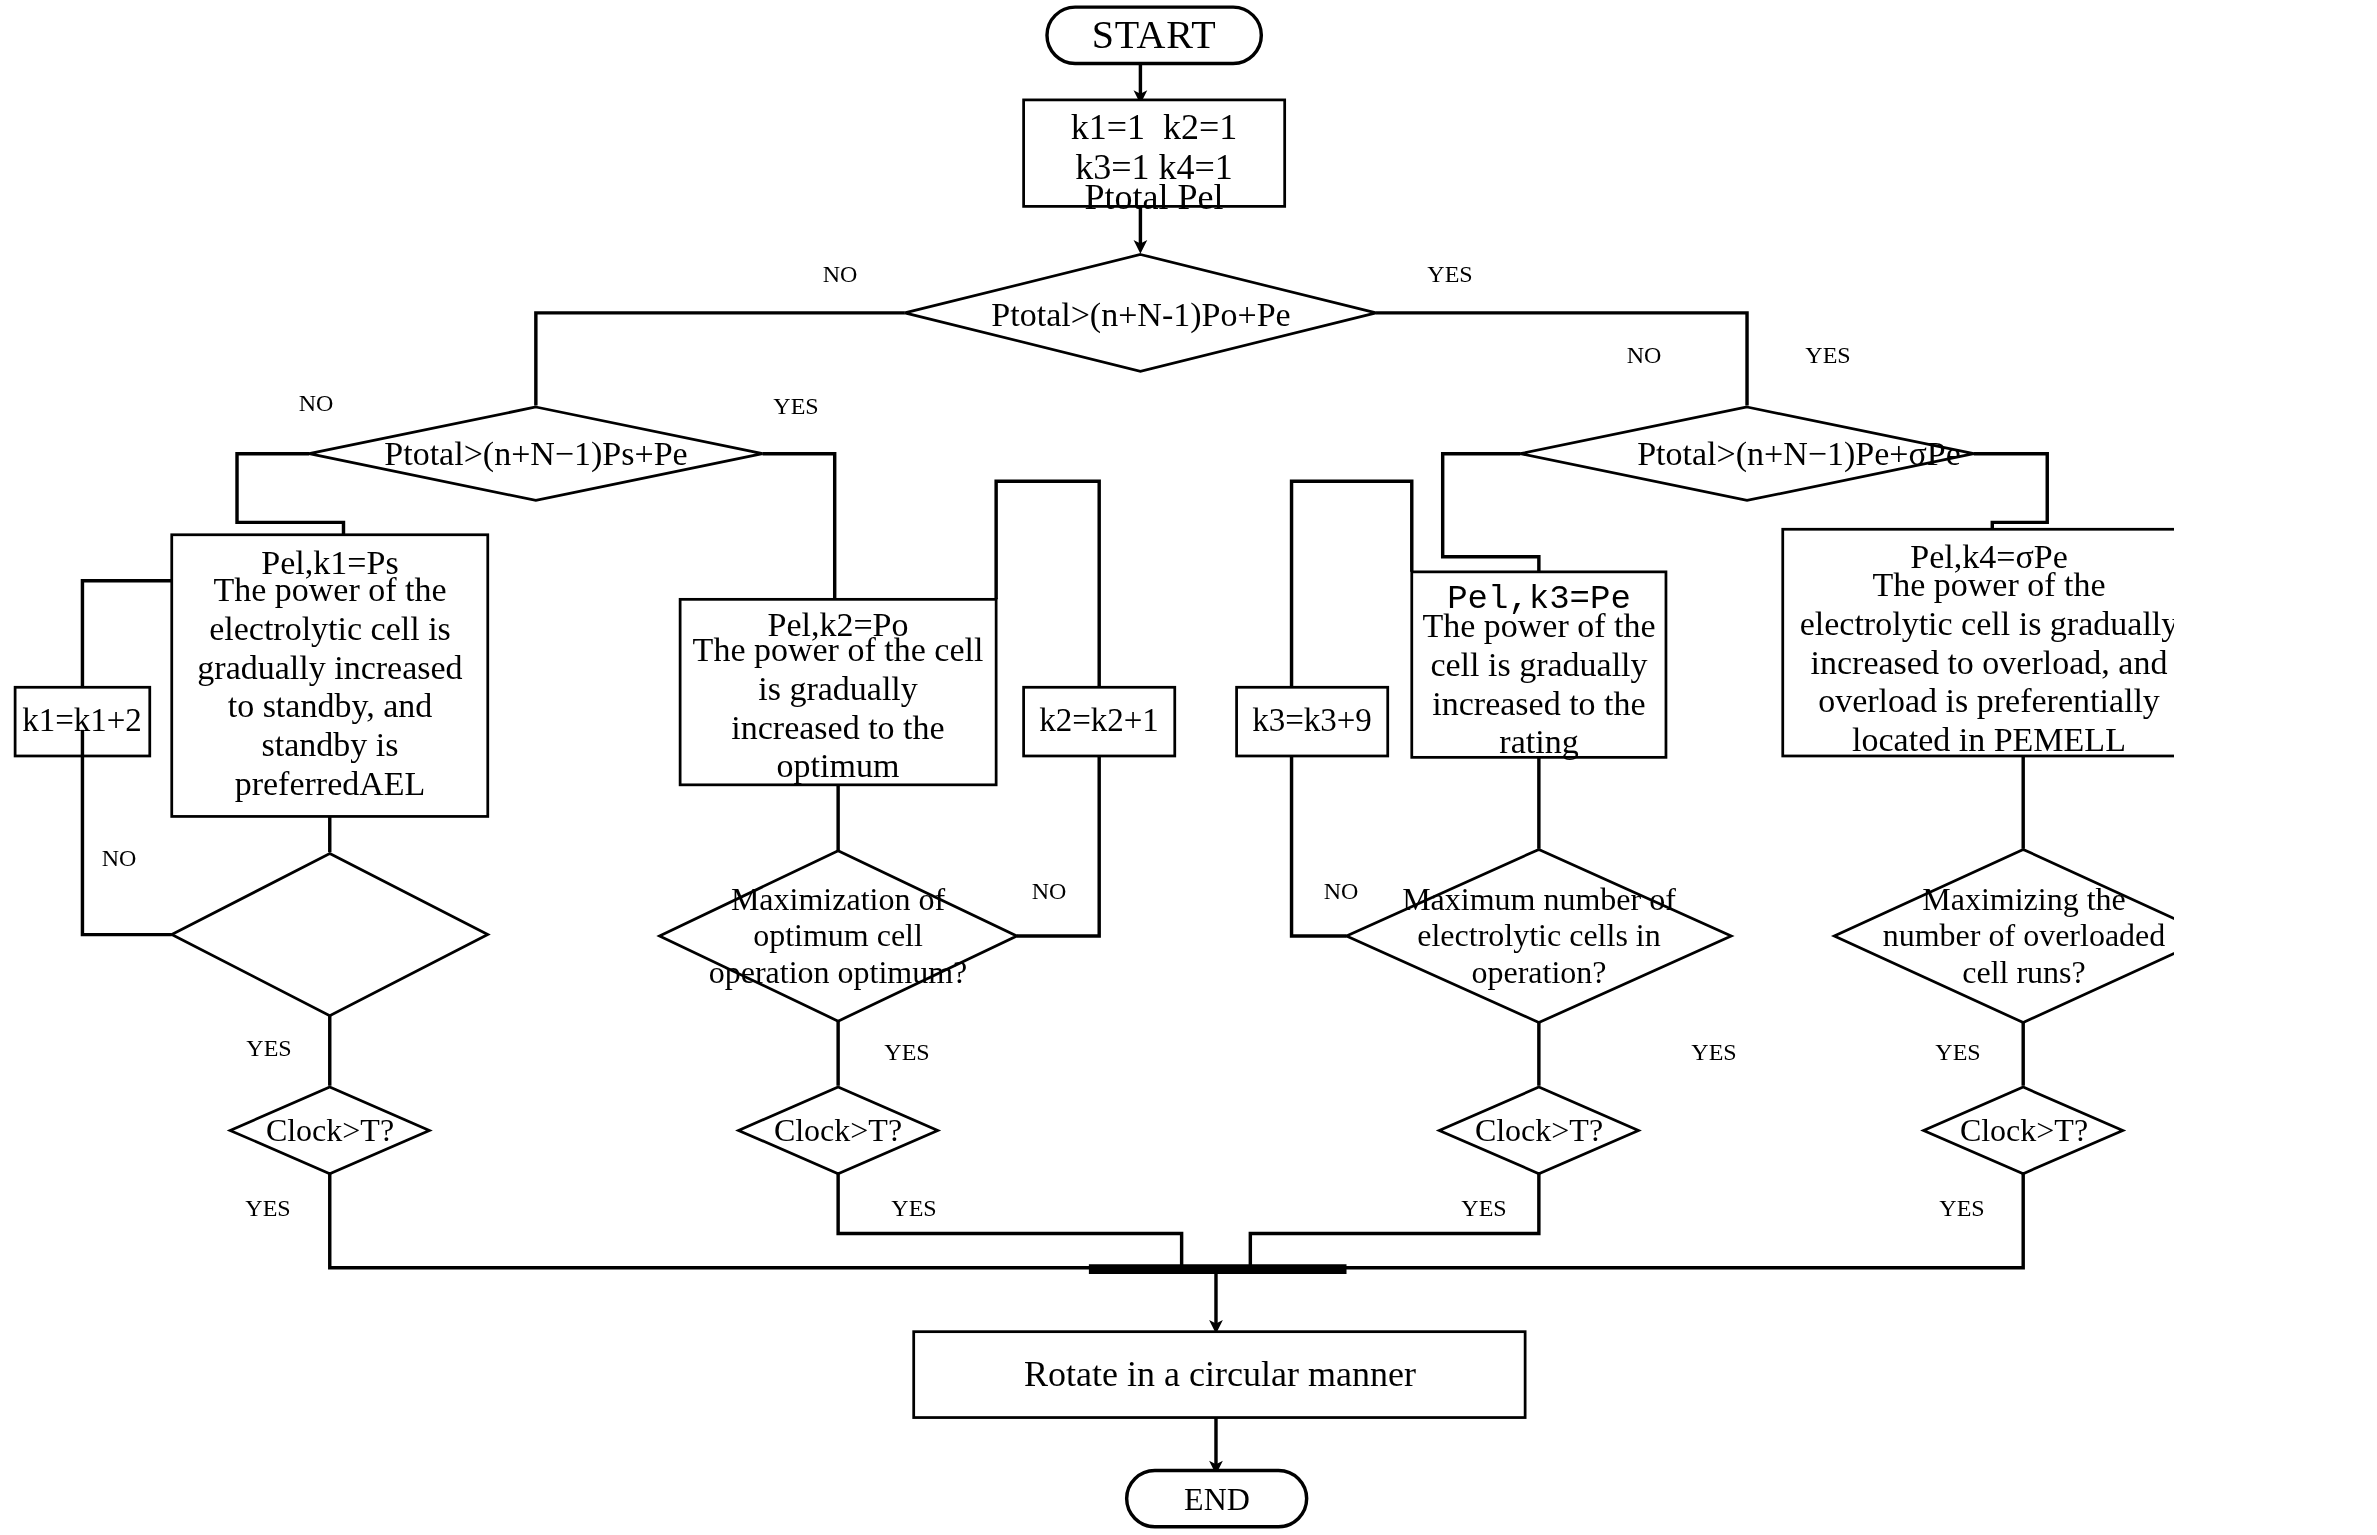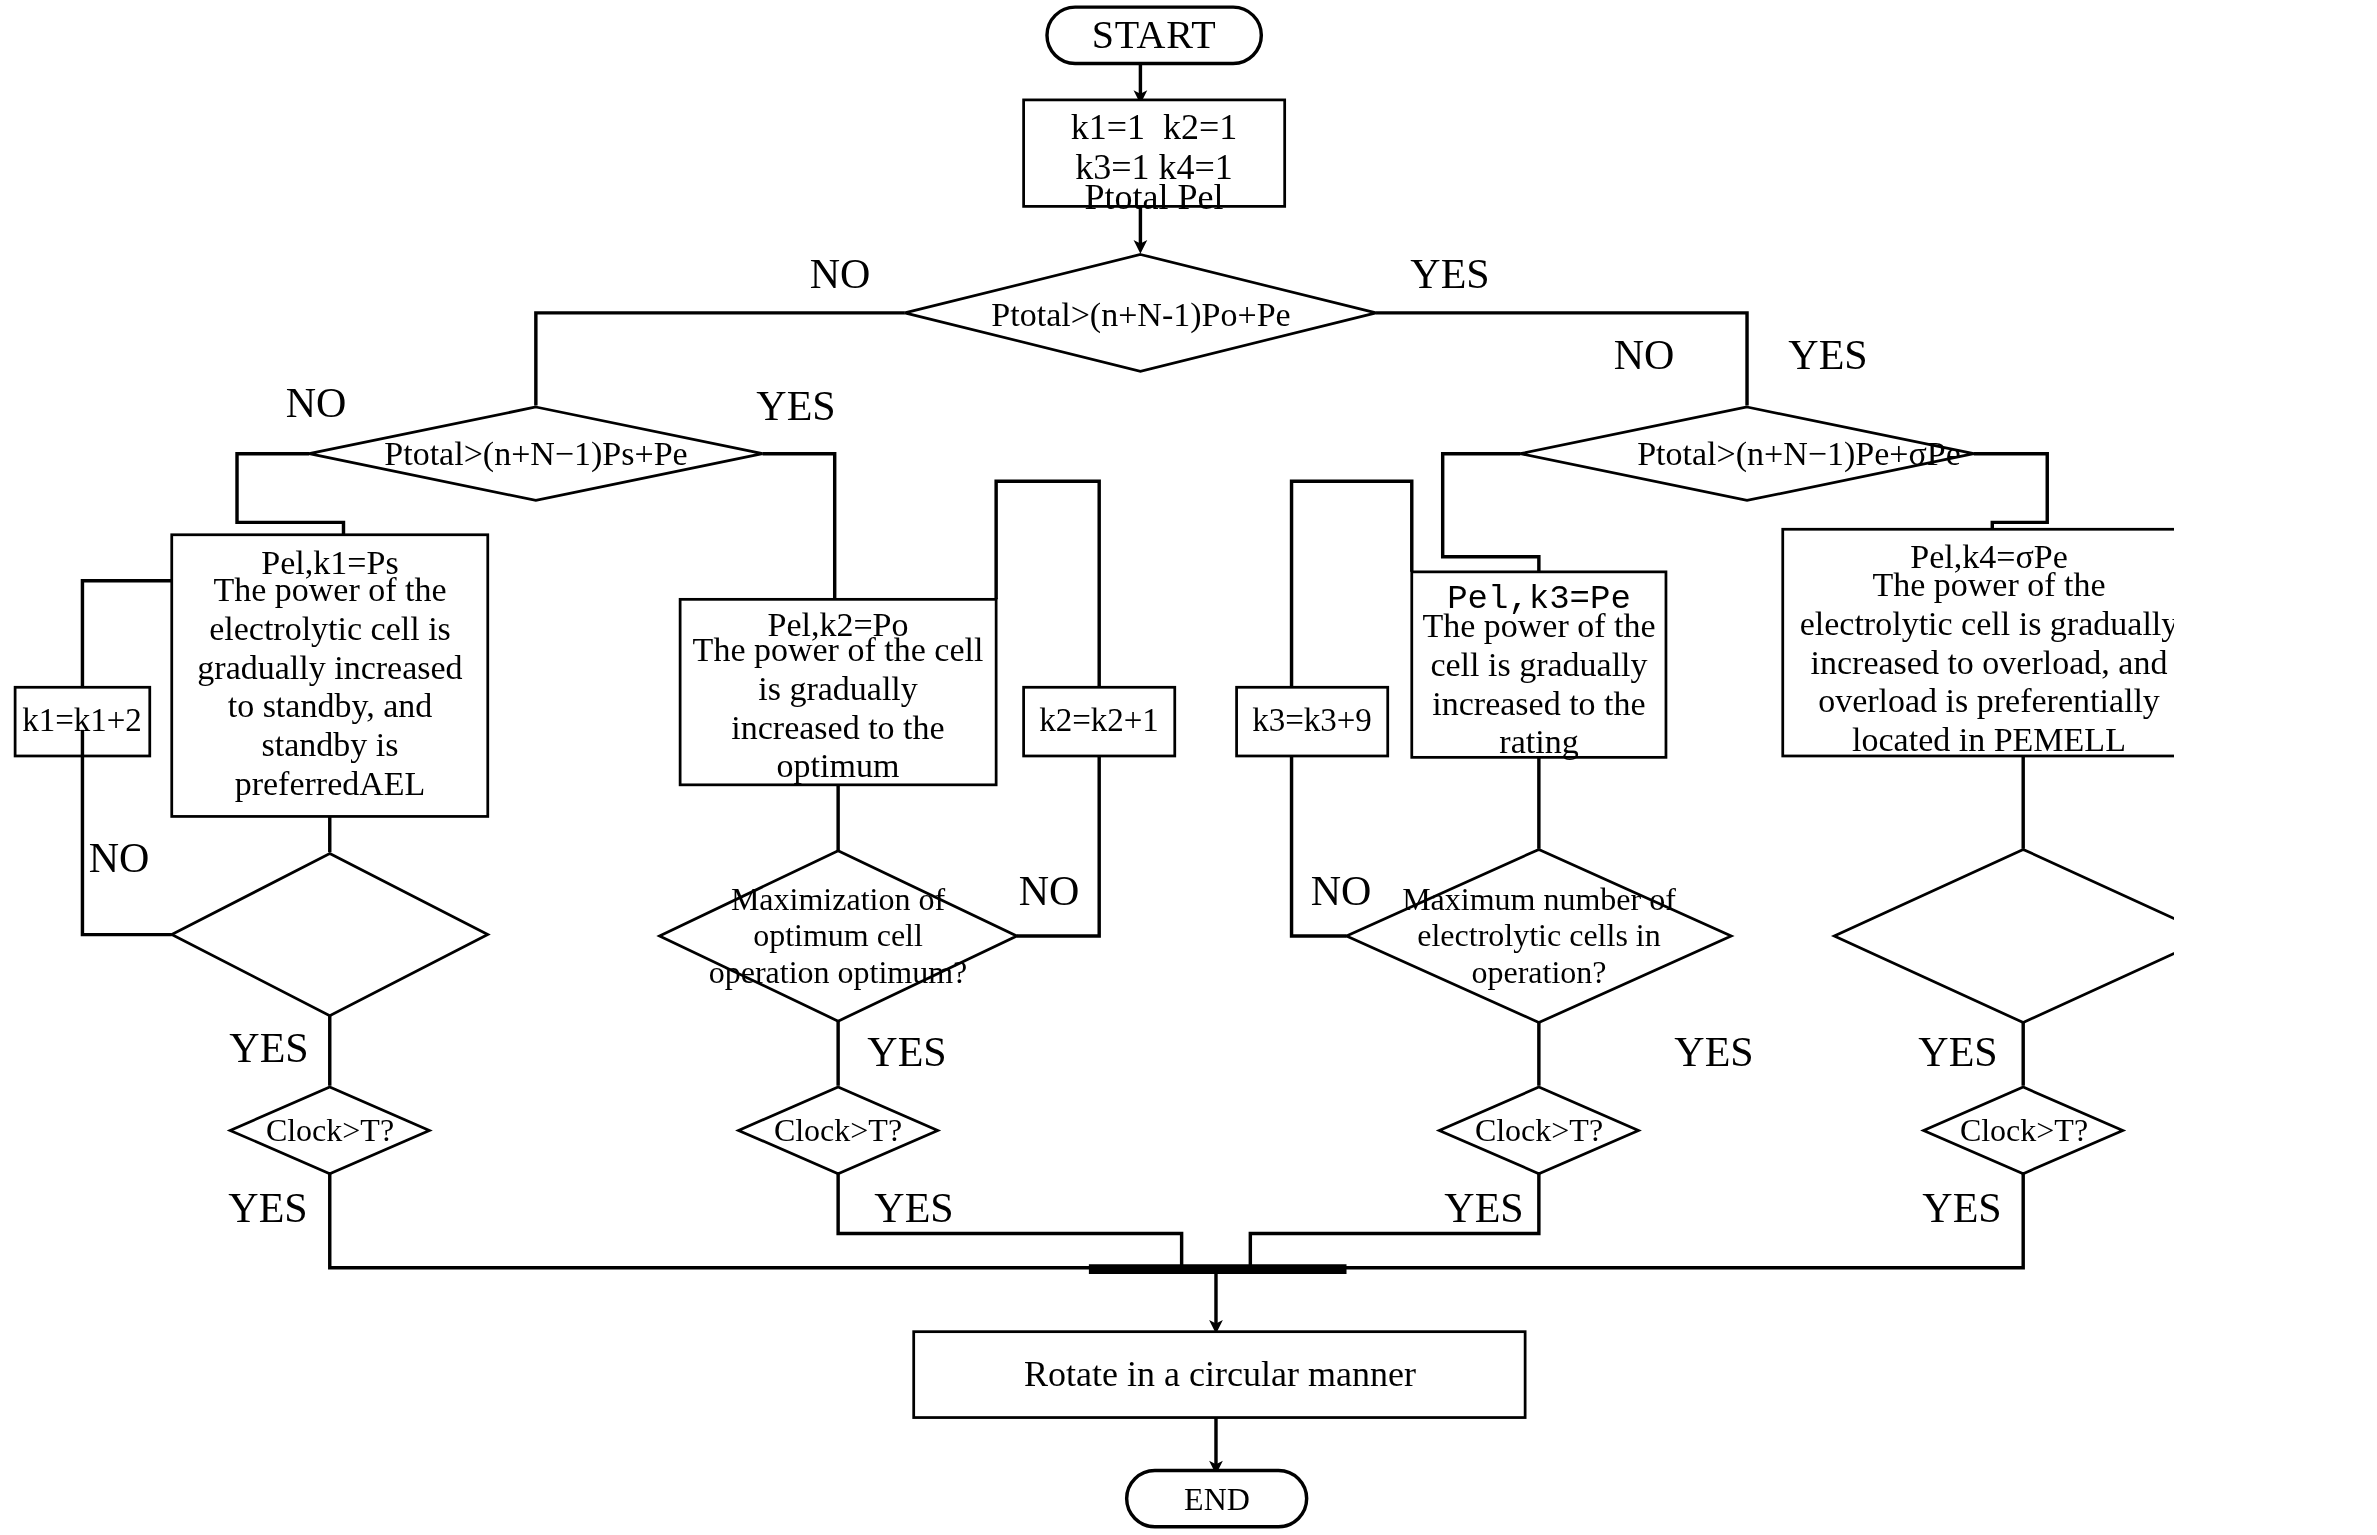--- a/index.html
+++ b/index.html
@@ -37,21 +37,21 @@
     line-height: 1.14;
     text-align: center;
     pointer-events: auto;
   }
   .ctr { transform: translate(-50%, -50%); }
   .f-term { font-size: 40px; letter-spacing: 0.7px; }
   .f-init { font-size: 36px; }
   .f-cond { font-size: 34px; }
   .f-proc { font-size: 34px; }
   .f-small{ font-size: 32px; }
-  .f-yn   { font-size: 42px; }
+  .f-yn   { font-size: 24px; }
   .f-cnt  { font-size: 33px; }
   .f-rot  { font-size: 36px; }
 </style>
 </head>
 <body>
 
 <div id="page">
 
   <svg class="flow" viewBox="0 0 3460 2235">
     <defs>
@@ -174,20 +174,21 @@
   <div class="lbl ctr f-proc" style="left:1989px; top:557px;">Pel,k4=σPe</div>
   <div class="lbl ctr f-proc" style="left:1989px; top:663px; width:392px; white-space:normal;">The power of the electrolytic cell is gradually increased to overload, and overload is preferentially located in PEMELL</div>
 
   <div class="lbl ctr f-cnt" style="left:82px; top:721px;">k1=k1+2</div>
   <div class="lbl ctr f-cnt" style="left:1099px; top:721px;">k2=k2+1</div>
   <div class="lbl ctr f-cnt" style="left:1312px; top:721px;">k3=k3+9</div>
   <div class="lbl ctr f-cnt" style="left:2302px; top:721px;">k4=k4+1</div>
 
   <div class="lbl ctr f-small" style="left:838px; top:936px; width:289px; white-space:normal;">Maximization of optimum cell operation optimum?</div>
   <div class="lbl ctr f-small" style="left:1539px; top:936px; width:295px; white-space:normal;">Maximum number of electrolytic cells in operation?</div>
+  <div class="lbl ctr f-small" style="left:2024px; top:936px; width:289px; white-space:normal;">Maximizing the number of overloaded cell runs?</div>
 
   <div class="lbl ctr f-yn" style="left:119px; top:859px;">NO</div>
   <div class="lbl ctr f-yn" style="left:269px; top:1049px;">YES</div>
 
   <div class="lbl ctr f-yn" style="left:1049px; top:892px;">NO</div>
   <div class="lbl ctr f-yn" style="left:907px; top:1053px;">YES</div>
 
   <div class="lbl ctr f-yn" style="left:1341px; top:892px;">NO</div>
   <div class="lbl ctr f-yn" style="left:1714px; top:1053px;">YES</div>
 

